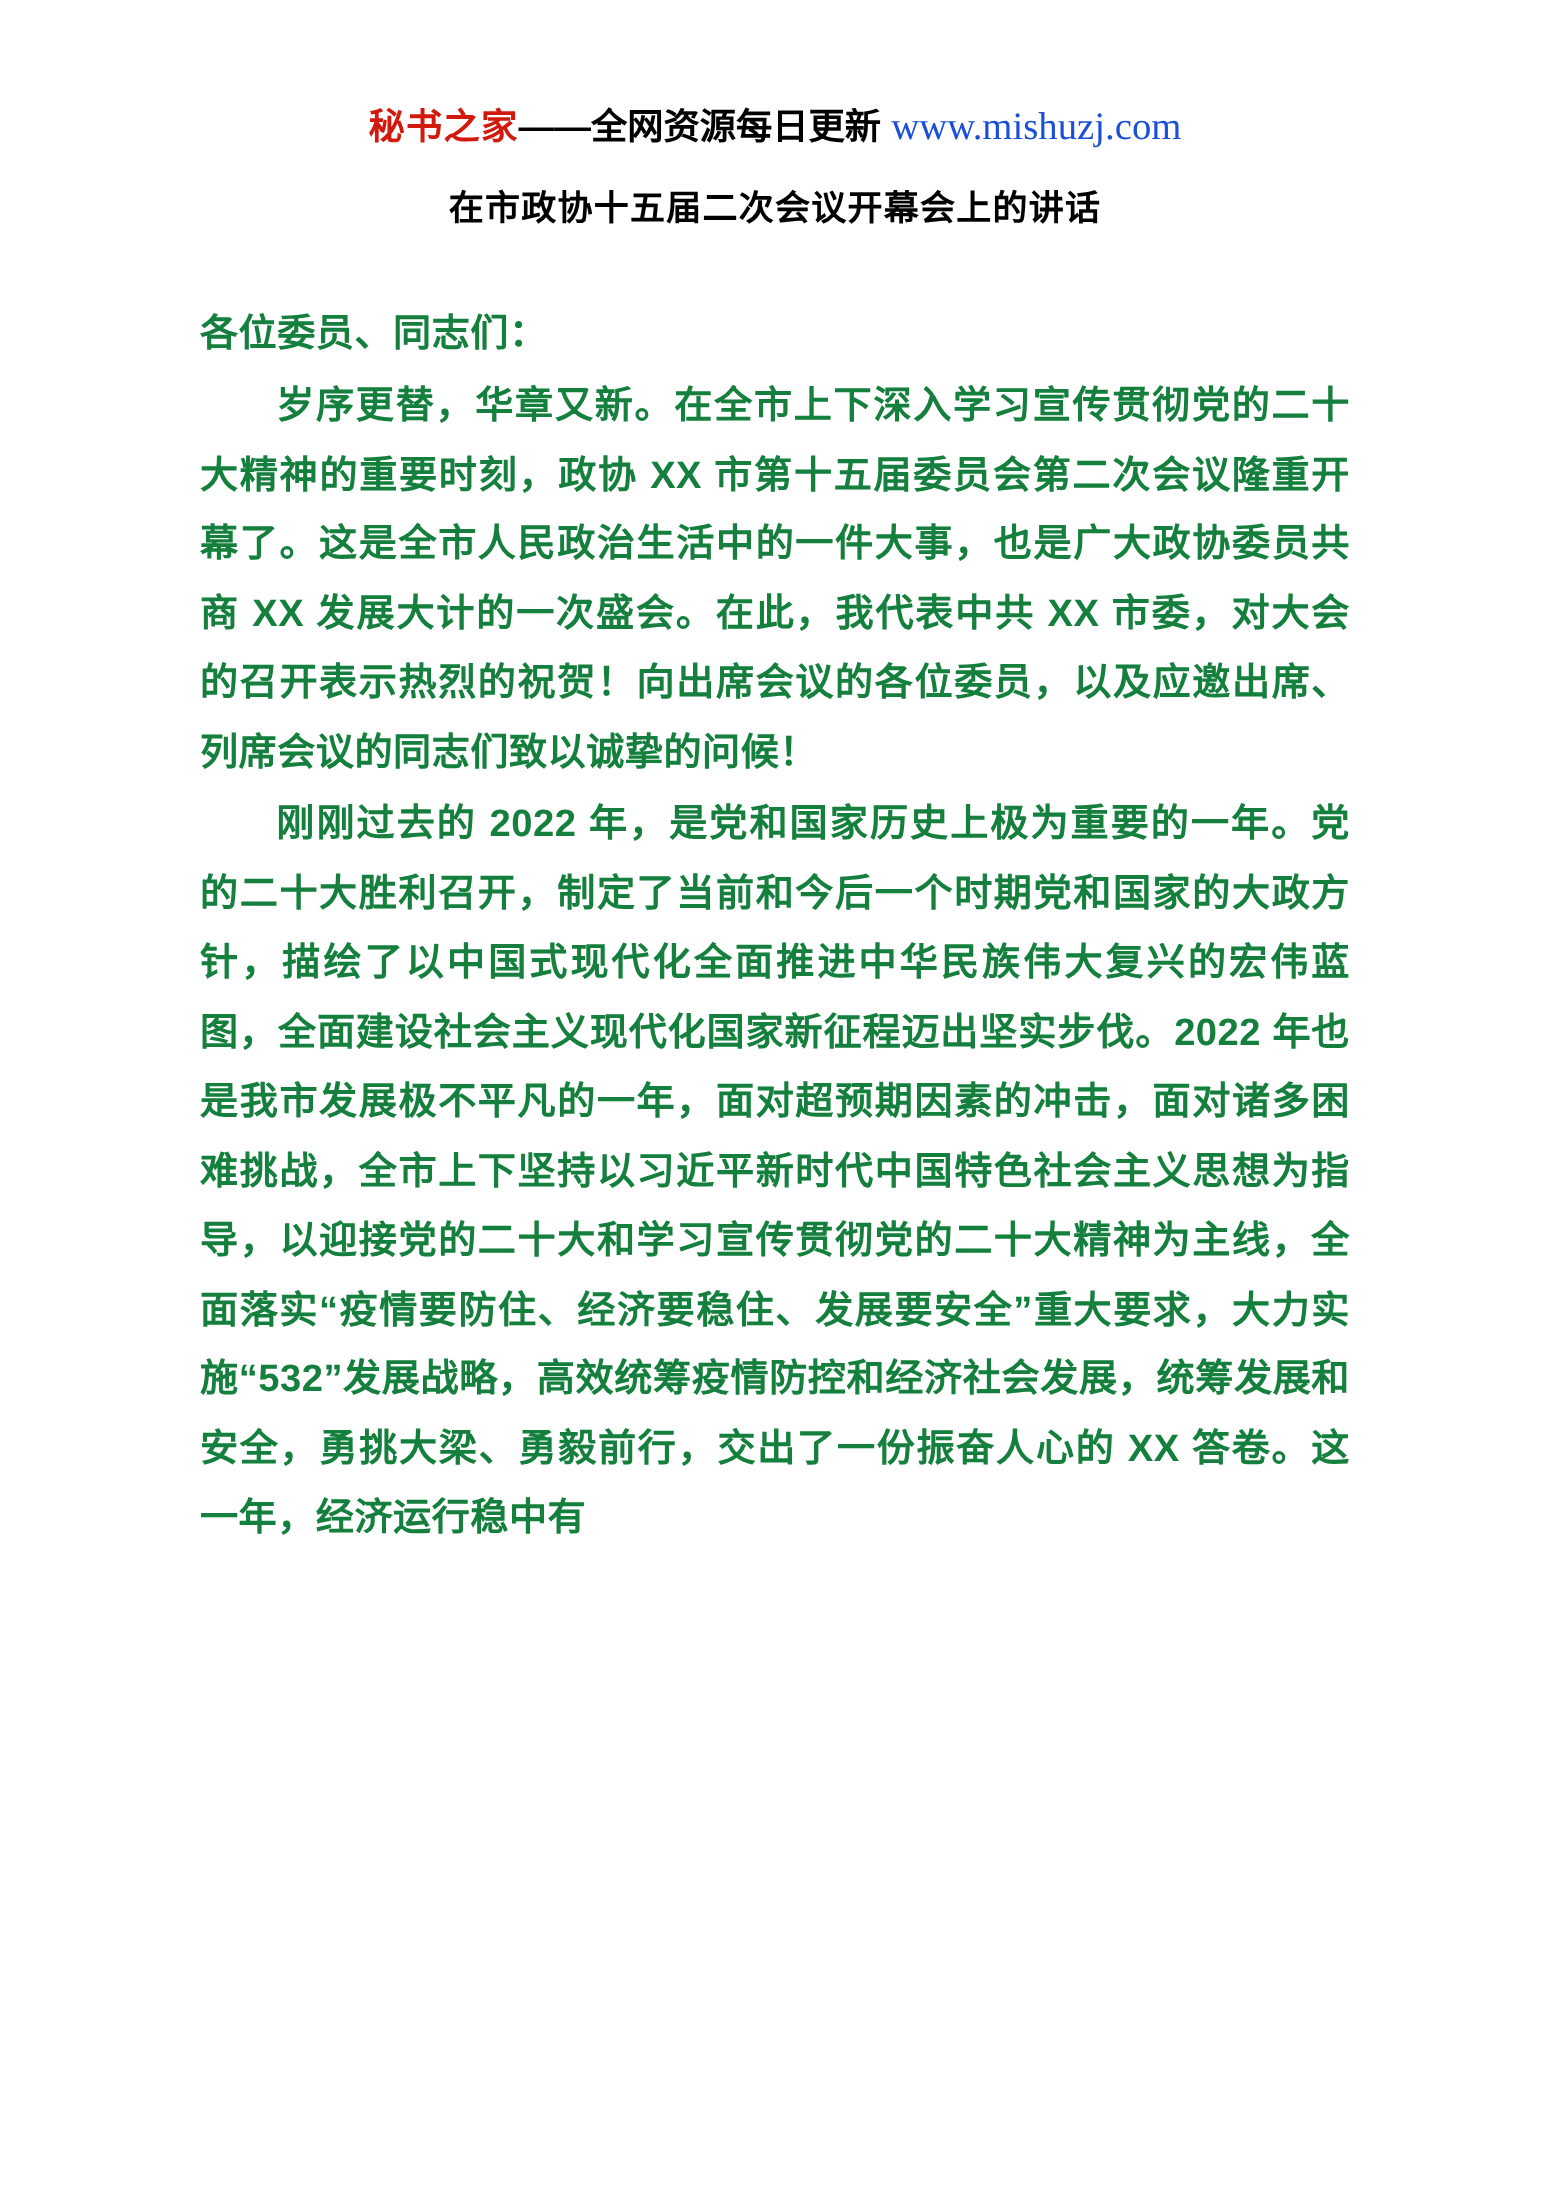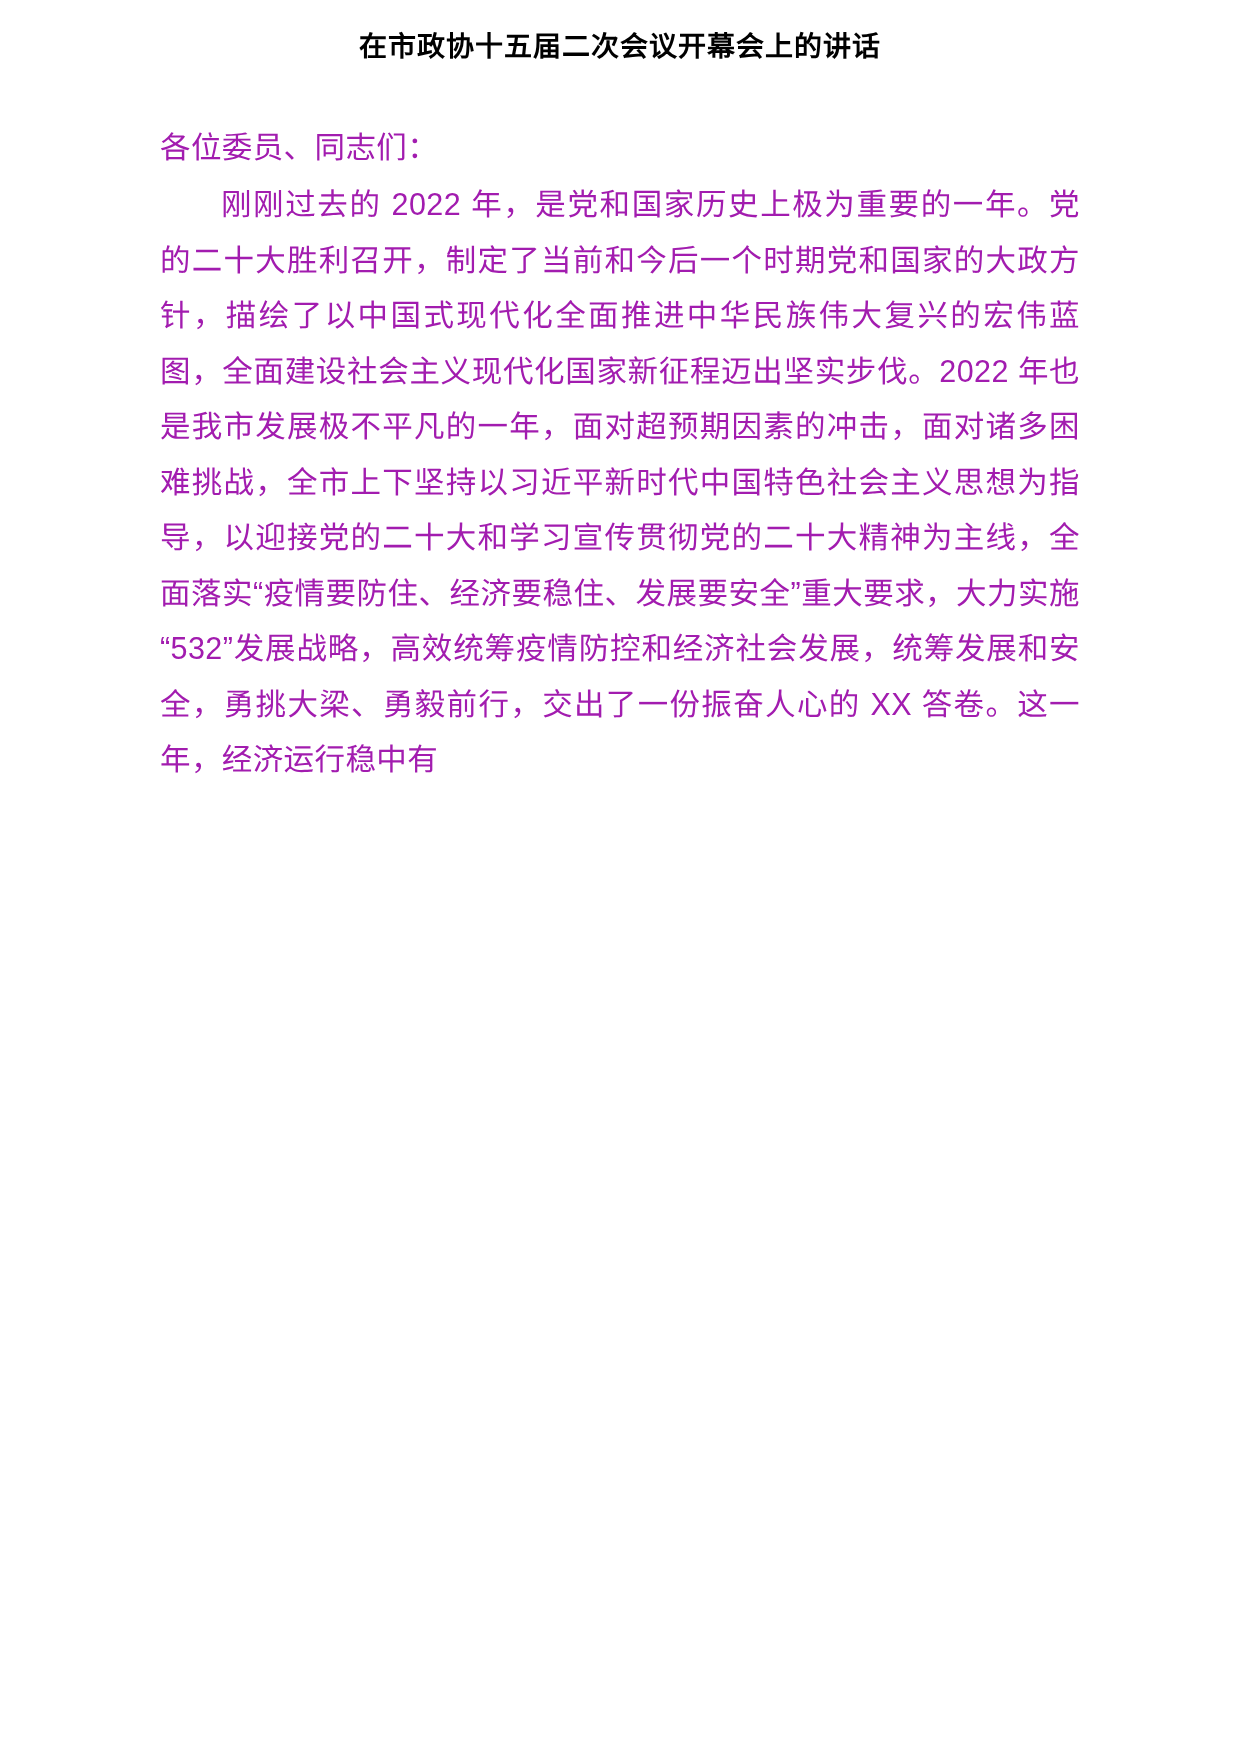--- a/index.html
+++ b/index.html
@@ -55,35 +55,40 @@
     line-height: 1.35;
     color: #000000;
   }
   .doc-body {
     margin-top: 54px;
     font-size: 30.5px;
     line-height: 1.82;
     text-align: justify;
     text-justify: inter-ideograph;
     letter-spacing: 0.4px;
-    color: #a21caf;
+    color: #15803d;
+    font-weight: bold;
   }
   .doc-body p {
     margin: 0 0 2px 0;
   }
   .doc-body p.indent {
     text-indent: 2em;
   }
 </style>
 </head>
 <body>
 
 <div class="page">
 
+  <div class="site-banner">
+    <span class="brand">秘书之家</span><span class="tagline">——全网资源每日更新</span> <span class="url">www.mishuzj.com</span>
+  </div>
 
   <h1 class="doc-title">在市政协十五届二次会议开幕会上的讲话</h1>
 
   <div class="doc-body">
     <p>各位委员、同志们：</p>
+    <p class="indent">岁序更替，华章又新。在全市上下深入学习宣传贯彻党的二十大精神的重要时刻，政协 XX 市第十五届委员会第二次会议隆重开幕了。这是全市人民政治生活中的一件大事，也是广大政协委员共商 XX 发展大计的一次盛会。在此，我代表中共 XX 市委，对大会的召开表示热烈的祝贺！向出席会议的各位委员，以及应邀出席、列席会议的同志们致以诚挚的问候！</p>
     <p class="indent">刚刚过去的 2022 年，是党和国家历史上极为重要的一年。党的二十大胜利召开，制定了当前和今后一个时期党和国家的大政方针，描绘了以中国式现代化全面推进中华民族伟大复兴的宏伟蓝图，全面建设社会主义现代化国家新征程迈出坚实步伐。2022 年也是我市发展极不平凡的一年，面对超预期因素的冲击，面对诸多困难挑战，全市上下坚持以习近平新时代中国特色社会主义思想为指导，以迎接党的二十大和学习宣传贯彻党的二十大精神为主线，全面落实“疫情要防住、经济要稳住、发展要安全”重大要求，大力实施“532”发展战略，高效统筹疫情防控和经济社会发展，统筹发展和安全，勇挑大梁、勇毅前行，交出了一份振奋人心的 XX 答卷。这一年，经济运行稳中有</p>
   </div>
 
 </div>
 
 </body></html>

